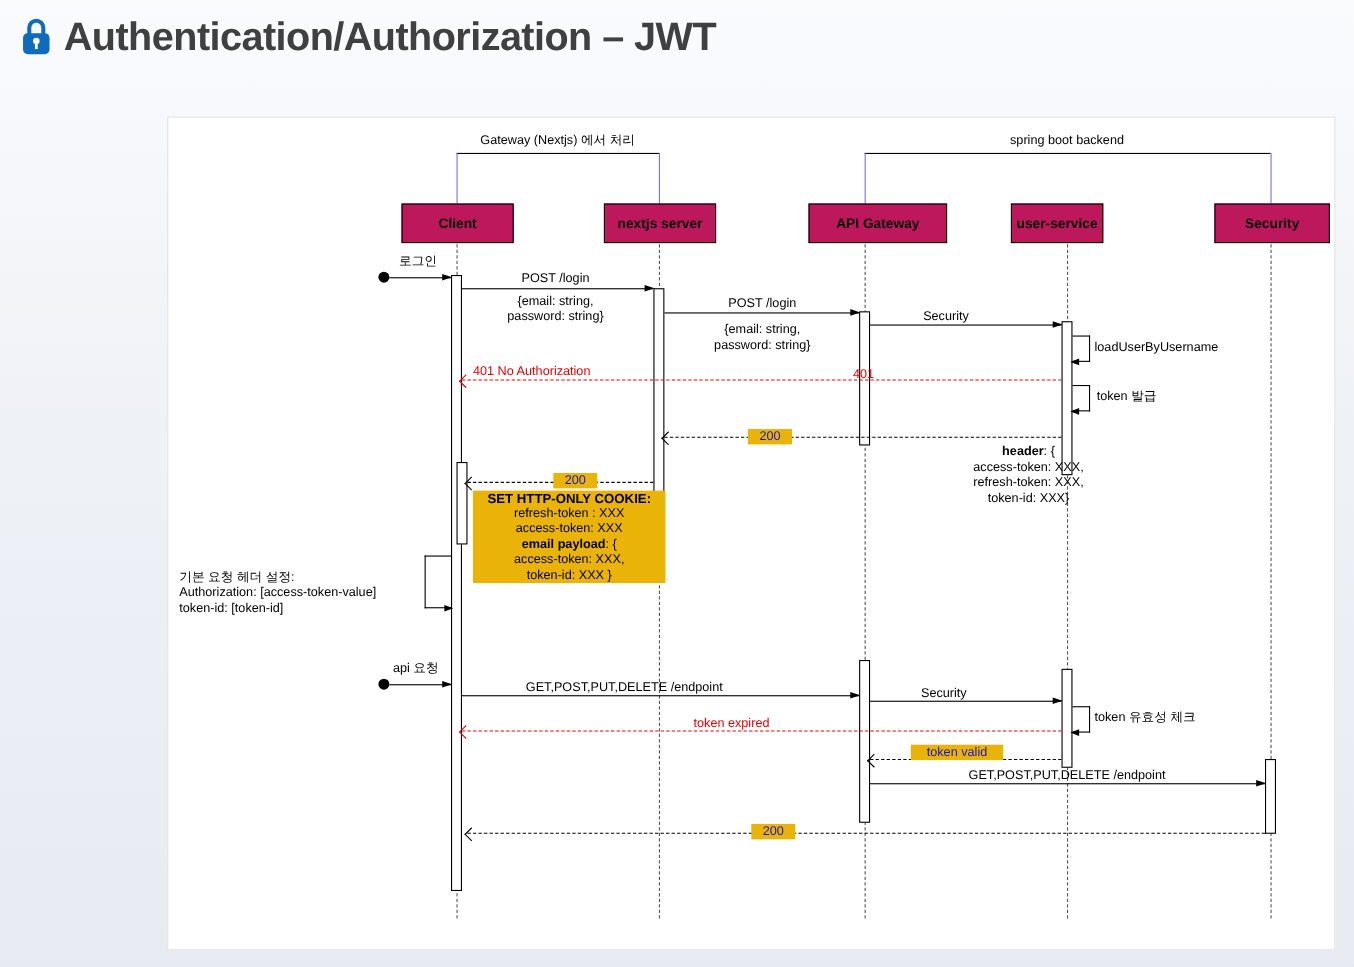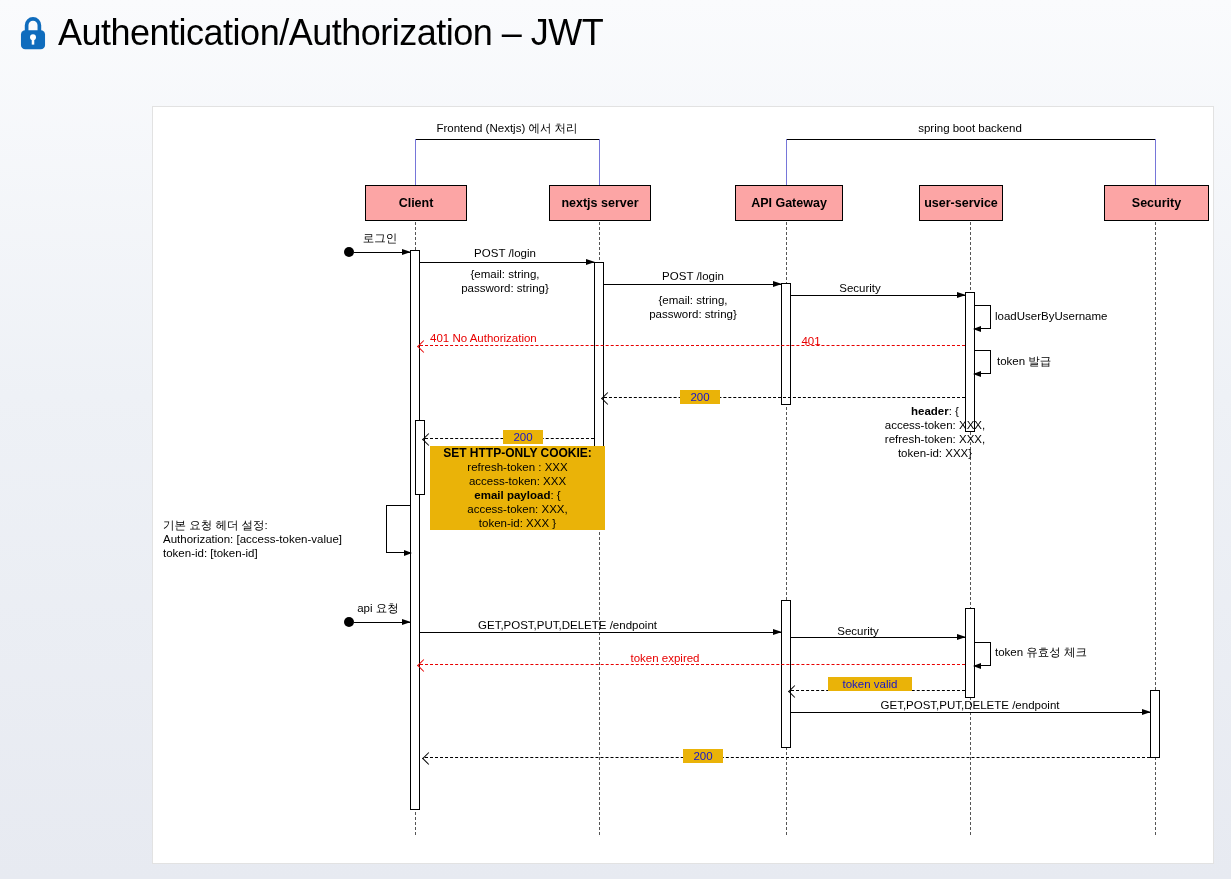--- a/index.html
+++ b/index.html
@@ -4,31 +4,31 @@
 <style>
   *{margin:0;padding:0;box-sizing:border-box}
   html,body{width:1231px;height:879px}
   body{
     font-family:"Liberation Sans",sans-serif;
     background:linear-gradient(180deg,#fafbfd 0%,#eef1f6 45%,#e7eaf1 100%);
     position:relative;overflow:hidden;color:#000;
   }
   .page{position:absolute;inset:0}
   .hdr{position:absolute;left:16px;top:12px;display:flex;align-items:center;gap:8px;z-index:10}
-  .hdr h1{font-size:36px;font-weight:400;color:#000000;letter-spacing:-0.5px}
+  .hdr h1{font-size:36px;font-weight:700;color:#404040;letter-spacing:-0.5px}
   .panel{position:absolute;left:152px;top:106px;width:1062px;height:758px;background:#fff;border:1px solid #e2e2e2;z-index:0}
 
   .lbl{position:absolute;font-size:11.5px;line-height:14px;z-index:6}
   .c{text-align:center}
   .pre{white-space:pre-line}
   .wbg{background:#eab308;padding:0 3px}
   .blue{color:#1414cc}
   .red{color:#e80000}
 
-  .pbox{position:absolute;top:185px;height:36px;background:#fca5a5;border:1px solid #000;
+  .pbox{position:absolute;top:185px;height:36px;background:#be185d;border:1px solid #000;
         display:flex;align-items:center;justify-content:center;font-size:12.5px;font-weight:600;z-index:3}
   .lifeline{position:absolute;top:222px;height:613px;width:0;border-left:1px dashed #555;z-index:1}
   .act{position:absolute;width:10px;background:#fff;border:1px solid #000;z-index:2}
   .gline{position:absolute;height:0;border-top:1px solid #000;z-index:2}
   .vconn{position:absolute;width:0;border-left:1px solid #7676d9;z-index:2}
   .dot{position:absolute;width:10px;height:10px;border-radius:50%;background:#000;z-index:5}
 
   .hline{position:absolute;height:0;border-top:1px solid;z-index:4}
   .dash{border-top-style:dashed}
   .ah-r::after{content:"";position:absolute;right:-1px;top:-4px;width:0;height:0;
@@ -56,33 +56,33 @@
       <path d="M7.5 12.5 V8.5 a4.5 4.5 0 0 1 9 0 V12.5" fill="none" stroke="#0f6cbd" stroke-width="2.6"></path>
       <rect x="3.5" y="12" width="17" height="13.5" rx="3" fill="#0f6cbd"></rect>
       <circle cx="12" cy="17" r="2.1" fill="#fff"></circle>
       <rect x="11.1" y="17.6" width="1.8" height="4.6" fill="#fff"></rect>
     </svg>
     <h1>Authentication/Authorization – JWT</h1>
   </div>
 
   <div class="panel"></div>
 
-  <div class="lbl c" style="left:407px;top:121px;width:200px">Frontend (Nextjs) 에서 처리</div>
+  <div class="lbl c" style="left:407px;top:121px;width:200px">Gateway (Nextjs) 에서 처리</div>
   <div class="gline" style="left:415px;top:139px;width:184px"></div>
   <div class="vconn" style="left:415px;top:139px;height:46px"></div>
   <div class="vconn" style="left:599px;top:139px;height:46px"></div>
 
   <div class="lbl c" style="left:870px;top:121px;width:200px">spring boot backend</div>
   <div class="gline" style="left:786px;top:139px;width:369px"></div>
   <div class="vconn" style="left:786px;top:139px;height:46px"></div>
   <div class="vconn" style="left:1155px;top:139px;height:46px"></div>
 
   <div class="pbox" style="left:365px;width:102px">Client</div>
   <div class="pbox" style="left:549px;width:102px">nextjs server</div>
-  <div class="pbox" style="left:735px;width:108px">API Gateway</div>
+  <div class="pbox" style="left:735px;width:126px">API Gateway</div>
   <div class="pbox" style="left:919px;width:84px">user-service</div>
   <div class="pbox" style="left:1104px;width:105px">Security</div>
 
   <div class="lifeline" style="left:415px"></div>
   <div class="lifeline" style="left:599px"></div>
   <div class="lifeline" style="left:786px"></div>
   <div class="lifeline" style="left:970px"></div>
   <div class="lifeline" style="left:1155px"></div>
 
   <div class="act" style="left:410px;top:250px;height:560px"></div>
@@ -108,21 +108,21 @@
   <div class="lbl c pre" style="left:613px;top:293px;width:160px">{email: string,
 password: string}</div>
 
   <div class="lbl c" style="left:800px;top:281px;width:120px">Security</div>
   <div class="hline ah-r" style="left:791px;top:295px;width:174px"></div>
 
   <div class="loop-r" style="left:975px;top:305px;width:16px;height:24px"></div>
   <div class="lbl" style="left:995px;top:309px;width:140px">loadUserByUsername</div>
 
   <div class="lbl red" style="left:430px;top:331px;width:150px">401 No Authorization</div>
-  <div class="lbl red c" style="left:791px;top:334px;width:40px">401</div>
+  <div class="lbl red c" style="left:765px;top:334px;width:40px">401</div>
   <div class="hline dash ah-l-open red" style="left:420px;top:345px;width:545px;color:#e80000"></div>
 
   <div class="loop-r" style="left:975px;top:350px;width:16px;height:24px"></div>
   <div class="lbl" style="left:997px;top:354px;width:110px">token 발급</div>
 
   <div class="hline dash ah-l-open" style="left:604px;top:397px;width:361px"></div>
   <div class="lbl c blue wbg" style="left:680px;top:390px;width:40px">200</div>
 
   <div class="lbl c" style="left:855px;top:404px;width:160px">
     <div><b>header</b><span>: {</span></div>

